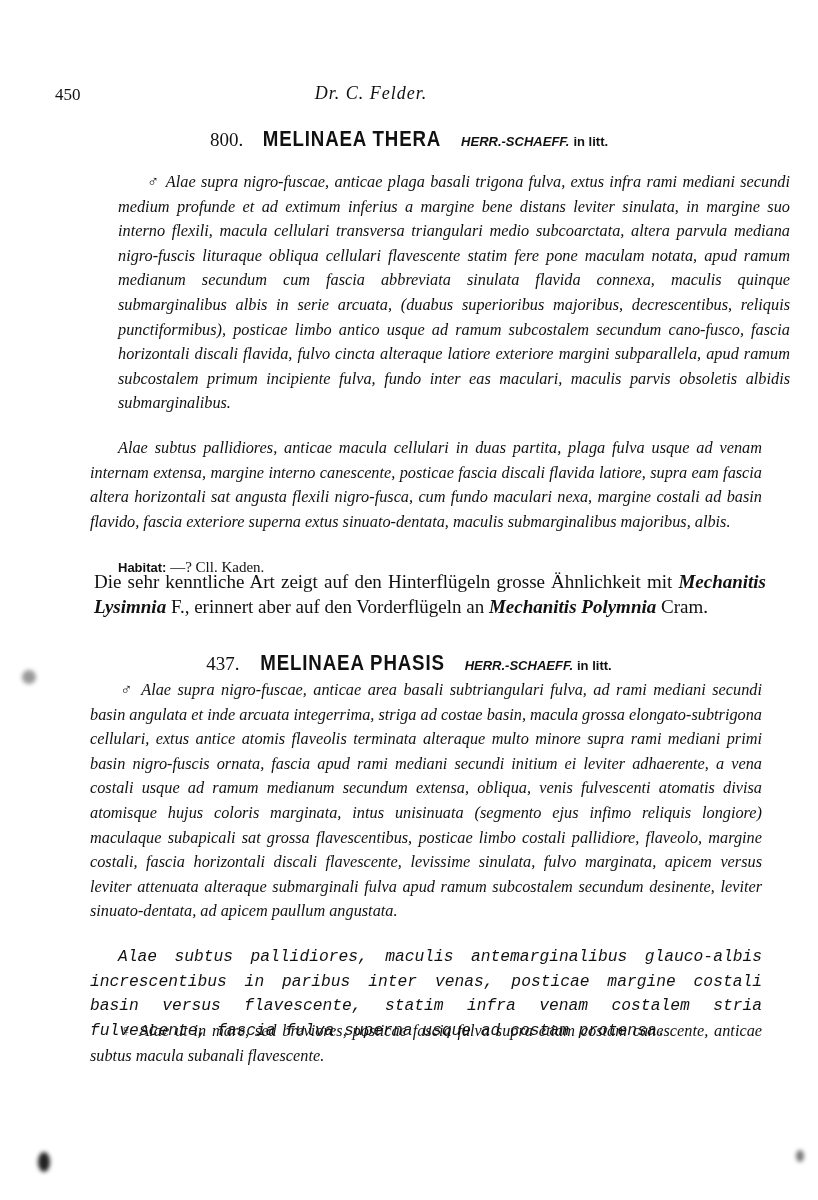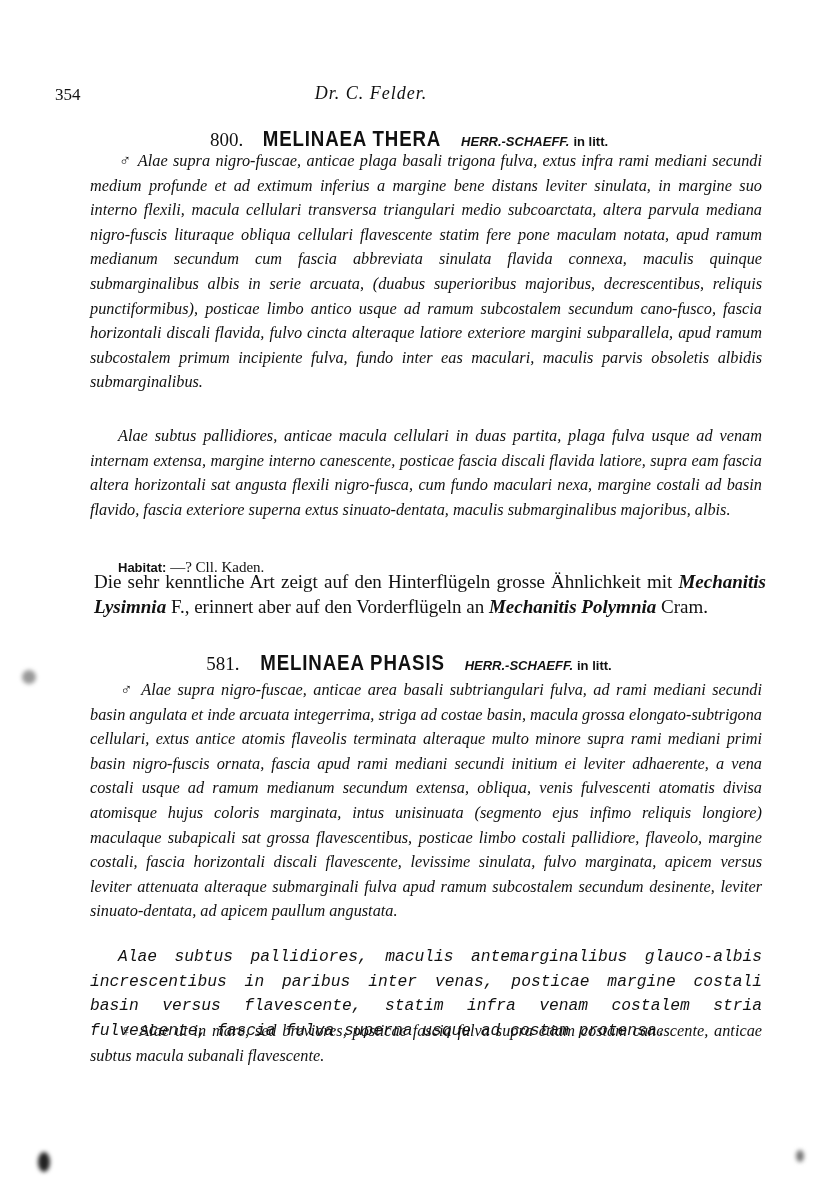--- a/index.html
+++ b/index.html
@@ -19,48 +19,48 @@
     .para .ind { display: inline-block; width: 28px; }
     .habitat { position: absolute; left: 118px; font-size: 15px; }
     .habitat b { font-family: "Liberation Sans", sans-serif; font-size: 13px; }
     .german { position: absolute; left: 94px; width: 672px; font-size: 19px; line-height: 24.5px; text-align: justify; }
     .german i { font-weight: bold; }
     .spot { position: absolute; border-radius: 50%; background: #333; filter: blur(2px); }
   </style>
 </head>
 <body>
 
-<div class="page-num">354</div>
+<div class="page-num">450</div>
 <div class="running-head">Dr. C. Felder.</div>
 
 <div class="heading" style="top:126px;">
   <span class="num">800.</span>
   <span class="genus">MELINAEA THERA</span>
   <span class="auth">HERR.-SCHAEFF.</span>
   <span class="litt">in litt.</span>
 </div>
 
-<div class="para italic" style="top:149px;">
+<div class="para italic" style="top:170px;margin-left:28px;">
   <span class="ind"></span><span>♂ Alae supra nigro-fuscae, anticae plaga basali trigona fulva, extus infra rami mediani secundi medium profunde et ad extimum inferius a margine bene distans leviter sinulata, in margine suo interno flexili, macula cellulari transversa triangulari medio subcoarctata, altera parvula mediana nigro-fuscis lituraque obliqua cellulari flavescente statim fere pone maculam notata, apud ramum medianum secundum cum fascia abbreviata sinulata flavida connexa, maculis quinque submarginalibus albis in serie arcuata, (duabus superioribus majoribus, decrescentibus, reliquis punctiformibus), posticae limbo antico usque ad ramum subcostalem secundum cano-fusco, fascia horizontali discali flavida, fulvo cincta alteraque latiore exteriore margini subparallela, apud ramum subcostalem primum incipiente fulva, fundo inter eas maculari, maculis parvis obsoletis albidis submarginalibus.</span>
 </div>
 
-<div class="para italic" style="top:424px;">
+<div class="para italic" style="top:436px;">
   <span class="ind"></span><span>Alae subtus pallidiores, anticae macula cellulari in duas partita, plaga fulva usque ad venam internam extensa, margine interno canescente, posticae fascia discali flavida latiore, supra eam fascia altera horizontali sat angusta flexili nigro-fusca, cum fundo maculari nexa, margine costali ad basin flavido, fascia exteriore superna extus sinuato-dentata, maculis submarginalibus majoribus, albis.</span>
 </div>
 
 <div class="habitat" style="top:559px;">
   <b>Habitat:</b><span> —? Cll. Kaden.</span>
 </div>
 
 <div class="german" style="top:570px;">
   <span class="ind"></span><span>Die sehr kenntliche Art zeigt auf den Hinterflügeln grosse Ähnlichkeit mit </span><i>Mechanitis Lysimnia</i><span> F., erinnert aber auf den Vorderflügeln an </span><i>Mechanitis Polymnia</i><span> Cram.</span>
 </div>
 
 <div class="heading" style="top:650px;">
-  <span class="num">581.</span>
+  <span class="num">437.</span>
   <span class="genus">MELINAEA PHASIS</span>
   <span class="auth">HERR.-SCHAEFF.</span>
   <span class="litt">in litt.</span>
 </div>
 
 <div class="para italic" style="top:678px;">
   <span class="ind"></span><span>♂ Alae supra nigro-fuscae, anticae area basali subtriangulari fulva, ad rami mediani secundi basin angulata et inde arcuata integerrima, striga ad costae basin, macula grossa elongato-subtrigona cellulari, extus antice atomis flaveolis terminata alteraque multo minore supra rami mediani primi basin nigro-fuscis ornata, fascia apud rami mediani secundi initium ei leviter adhaerente, a vena costali usque ad ramum medianum secundum extensa, obliqua, venis fulvescenti atomatis divisa atomisque hujus coloris marginata, intus unisinuata (segmento ejus infimo reliquis longiore) maculaque subapicali sat grossa flavescentibus, posticae limbo costali pallidiore, flaveolo, margine costali, fascia horizontali discali flavescente, levissime sinulata, fulvo marginata, apicem versus leviter attenuata alteraque submarginali fulva apud ramum subcostalem secundum desinente, leviter sinuato-dentata, ad apicem paullum angustata.</span>
 </div>
 
 <div class="para italic" style="top:945px;font-family:Liberation Mono, monospace;">

